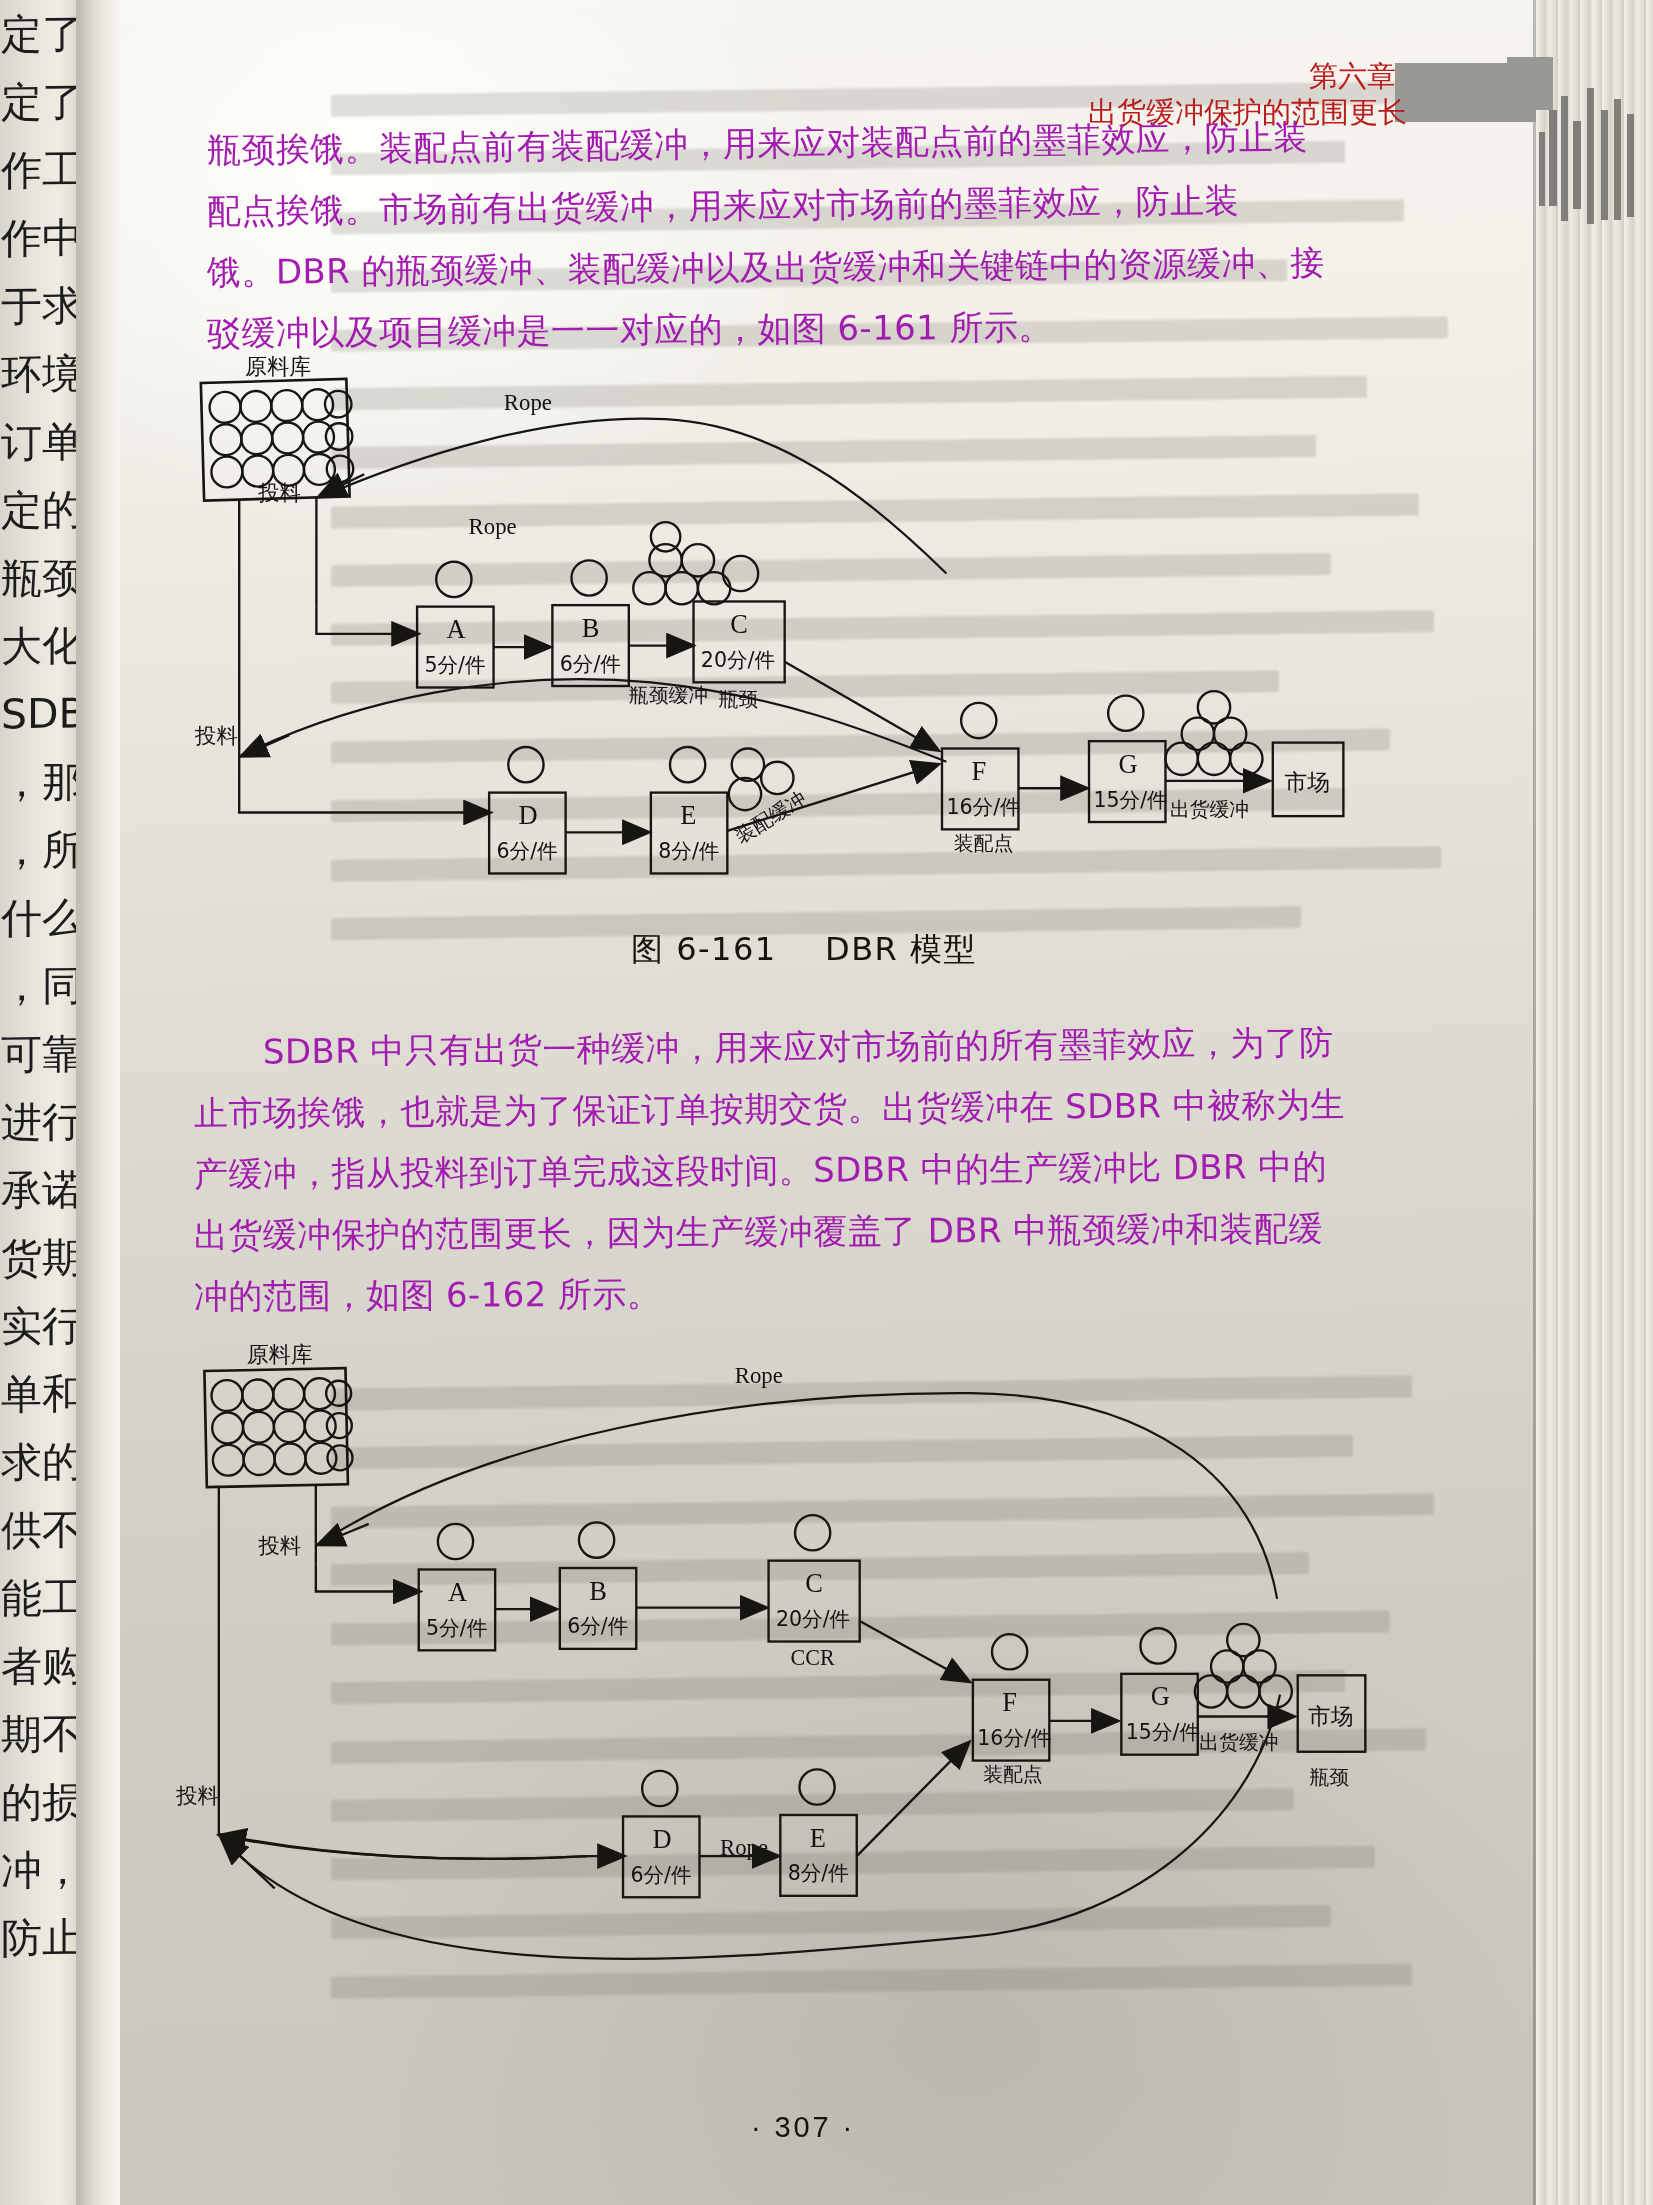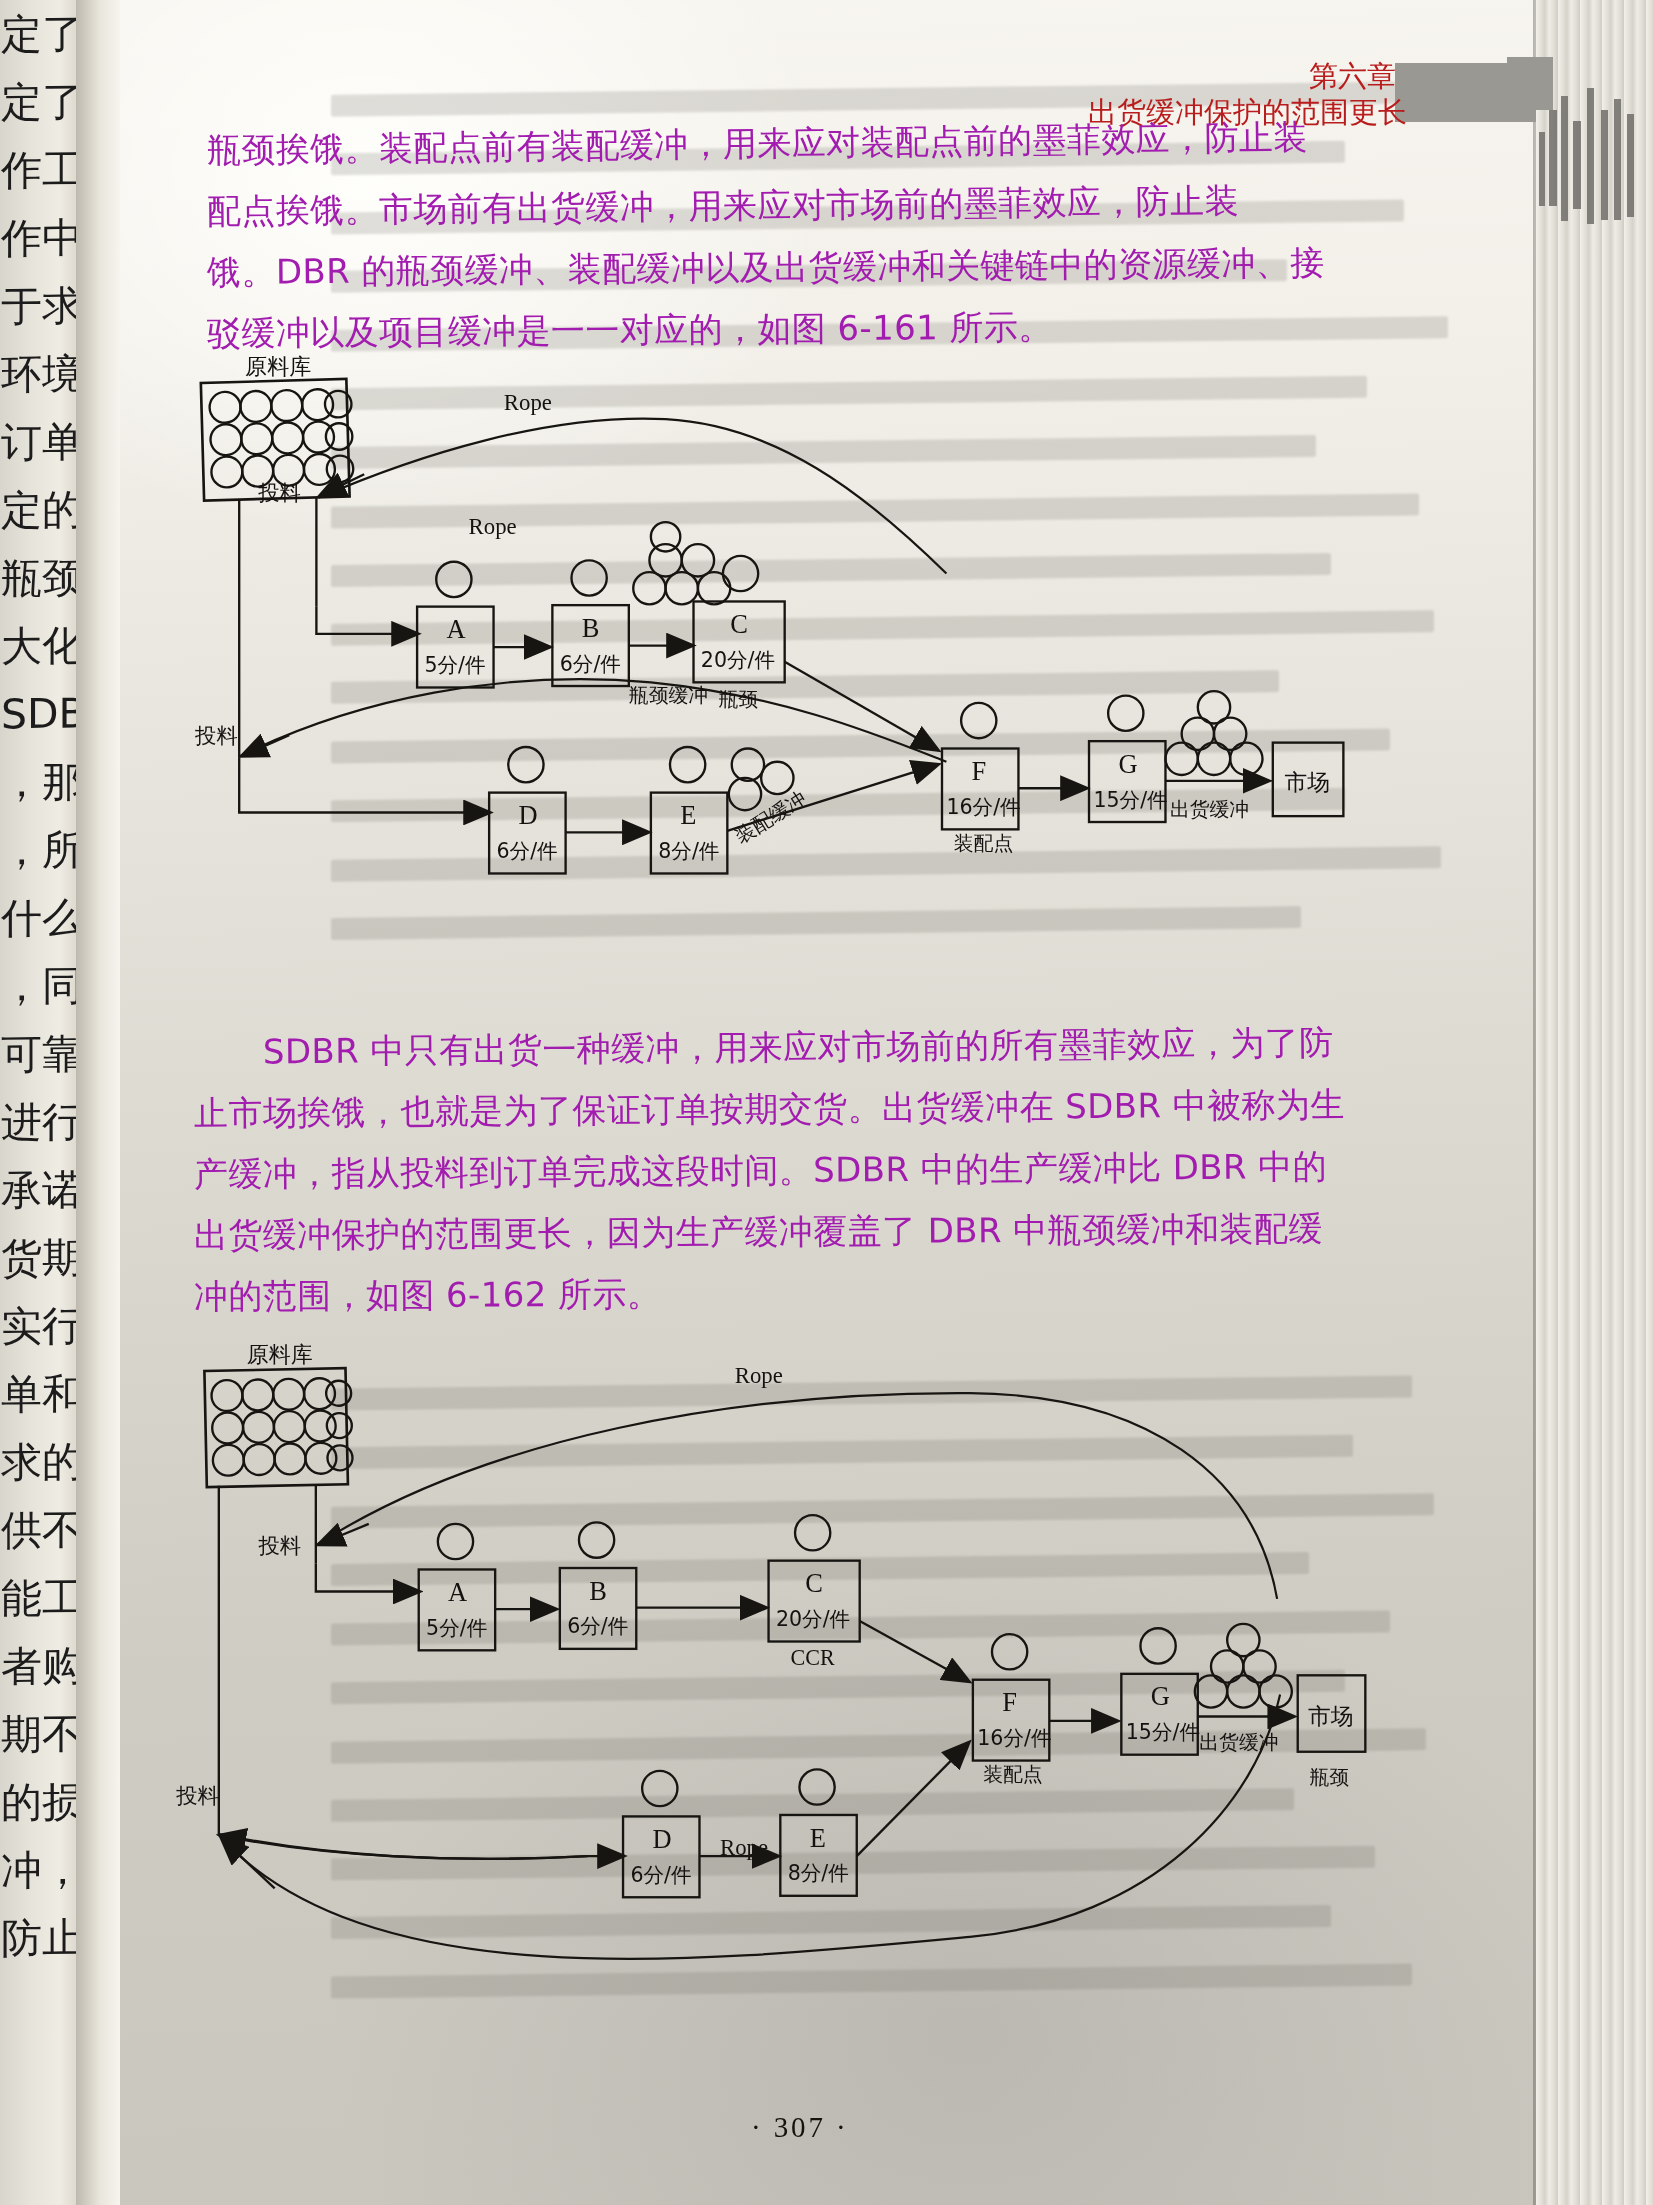--- a/index.html
+++ b/index.html
@@ -42,21 +42,21 @@
   
   .hdr{position:absolute;font-size:29px;color:#b91c1c;white-space:nowrap;
        font-family:"DejaVu Sans","Liberation Sans",sans-serif;}
   .para{position:absolute;font-size:34px;line-height:61px;color:#a21caf;
         font-family:"DejaVu Sans","Liberation Sans",sans-serif;
         text-align:justify;letter-spacing:0.4px;}
   .para div{transform-origin:left center;}
   .cap{position:absolute;font-size:32px;color:#15130d;white-space:nowrap;
        font-family:"DejaVu Sans","Liberation Sans",sans-serif;letter-spacing:1.5px;}
   .pageno{position:absolute;font-size:29px;color:#15130d;white-space:nowrap;
-          font-family:Liberation Serif, serif;letter-spacing:2.9px;}
+          font-family:Liberation Sans, sans-serif;letter-spacing:2.9px;}
 
   
   .fig{position:absolute;}
   .fig svg{display:block;overflow:visible;}
   .nodebox{fill:none;stroke:#171511;stroke-width:3.2;}
   .warehouse{fill:none;stroke:#171511;stroke-width:3.6;}
   .circ{fill:none;stroke:#171511;stroke-width:3.2;}
   .lnk{fill:none;stroke:#171511;stroke-width:3.2;}
   .rope{fill:none;stroke:#171511;stroke-width:3.0;}
   .tx{font-family:"Liberation Serif","DejaVu Serif",serif;fill:#141210;}
@@ -287,20 +287,25 @@
       <text class="tx-cn" x="1326" y="630" font-size="27">出货缓冲</text>
 
       <path class="lnk" d="M1320,582 L1460,582" marker-end="url(#ah)"></path>
       <g>
         <rect class="nodebox" x="1466" y="530" width="96" height="100"></rect>
         <text class="tx-cn" x="1482" y="594" font-size="31">市场</text>
       </g>
     </svg>
   </div>
 
+  <div class="cap" style="left:631px;top:928px;">
+    <span>图 6-161</span>
+    <span style="display:inline-block;width:25px;"></span>
+    <span>DBR 模型</span>
+  </div>
 
   <div class="para" style="left:194px;top:1022px;width:1198px;">
     <div style="transform:rotate(-0.5deg);">　　SDBR 中只有出货一种缓冲，用来应对市场前的所有墨菲效应，为了防</div>
     <div style="transform:rotate(-0.45deg);">止市场挨饿，也就是为了保证订单按期交货。出货缓冲在 SDBR 中被称为生</div>
     <div style="transform:rotate(-0.4deg);">产缓冲，指从投料到订单完成这段时间。SDBR 中的生产缓冲比 DBR 中的</div>
     <div style="transform:rotate(-0.35deg);">出货缓冲保护的范围更长，因为生产缓冲覆盖了 DBR 中瓶颈缓冲和装配缓</div>
     <div style="transform:rotate(-0.3deg);">冲的范围，如图 6-162 所示。</div>
   </div>
 
   <div class="fig" style="left:176px;top:1349px;">

